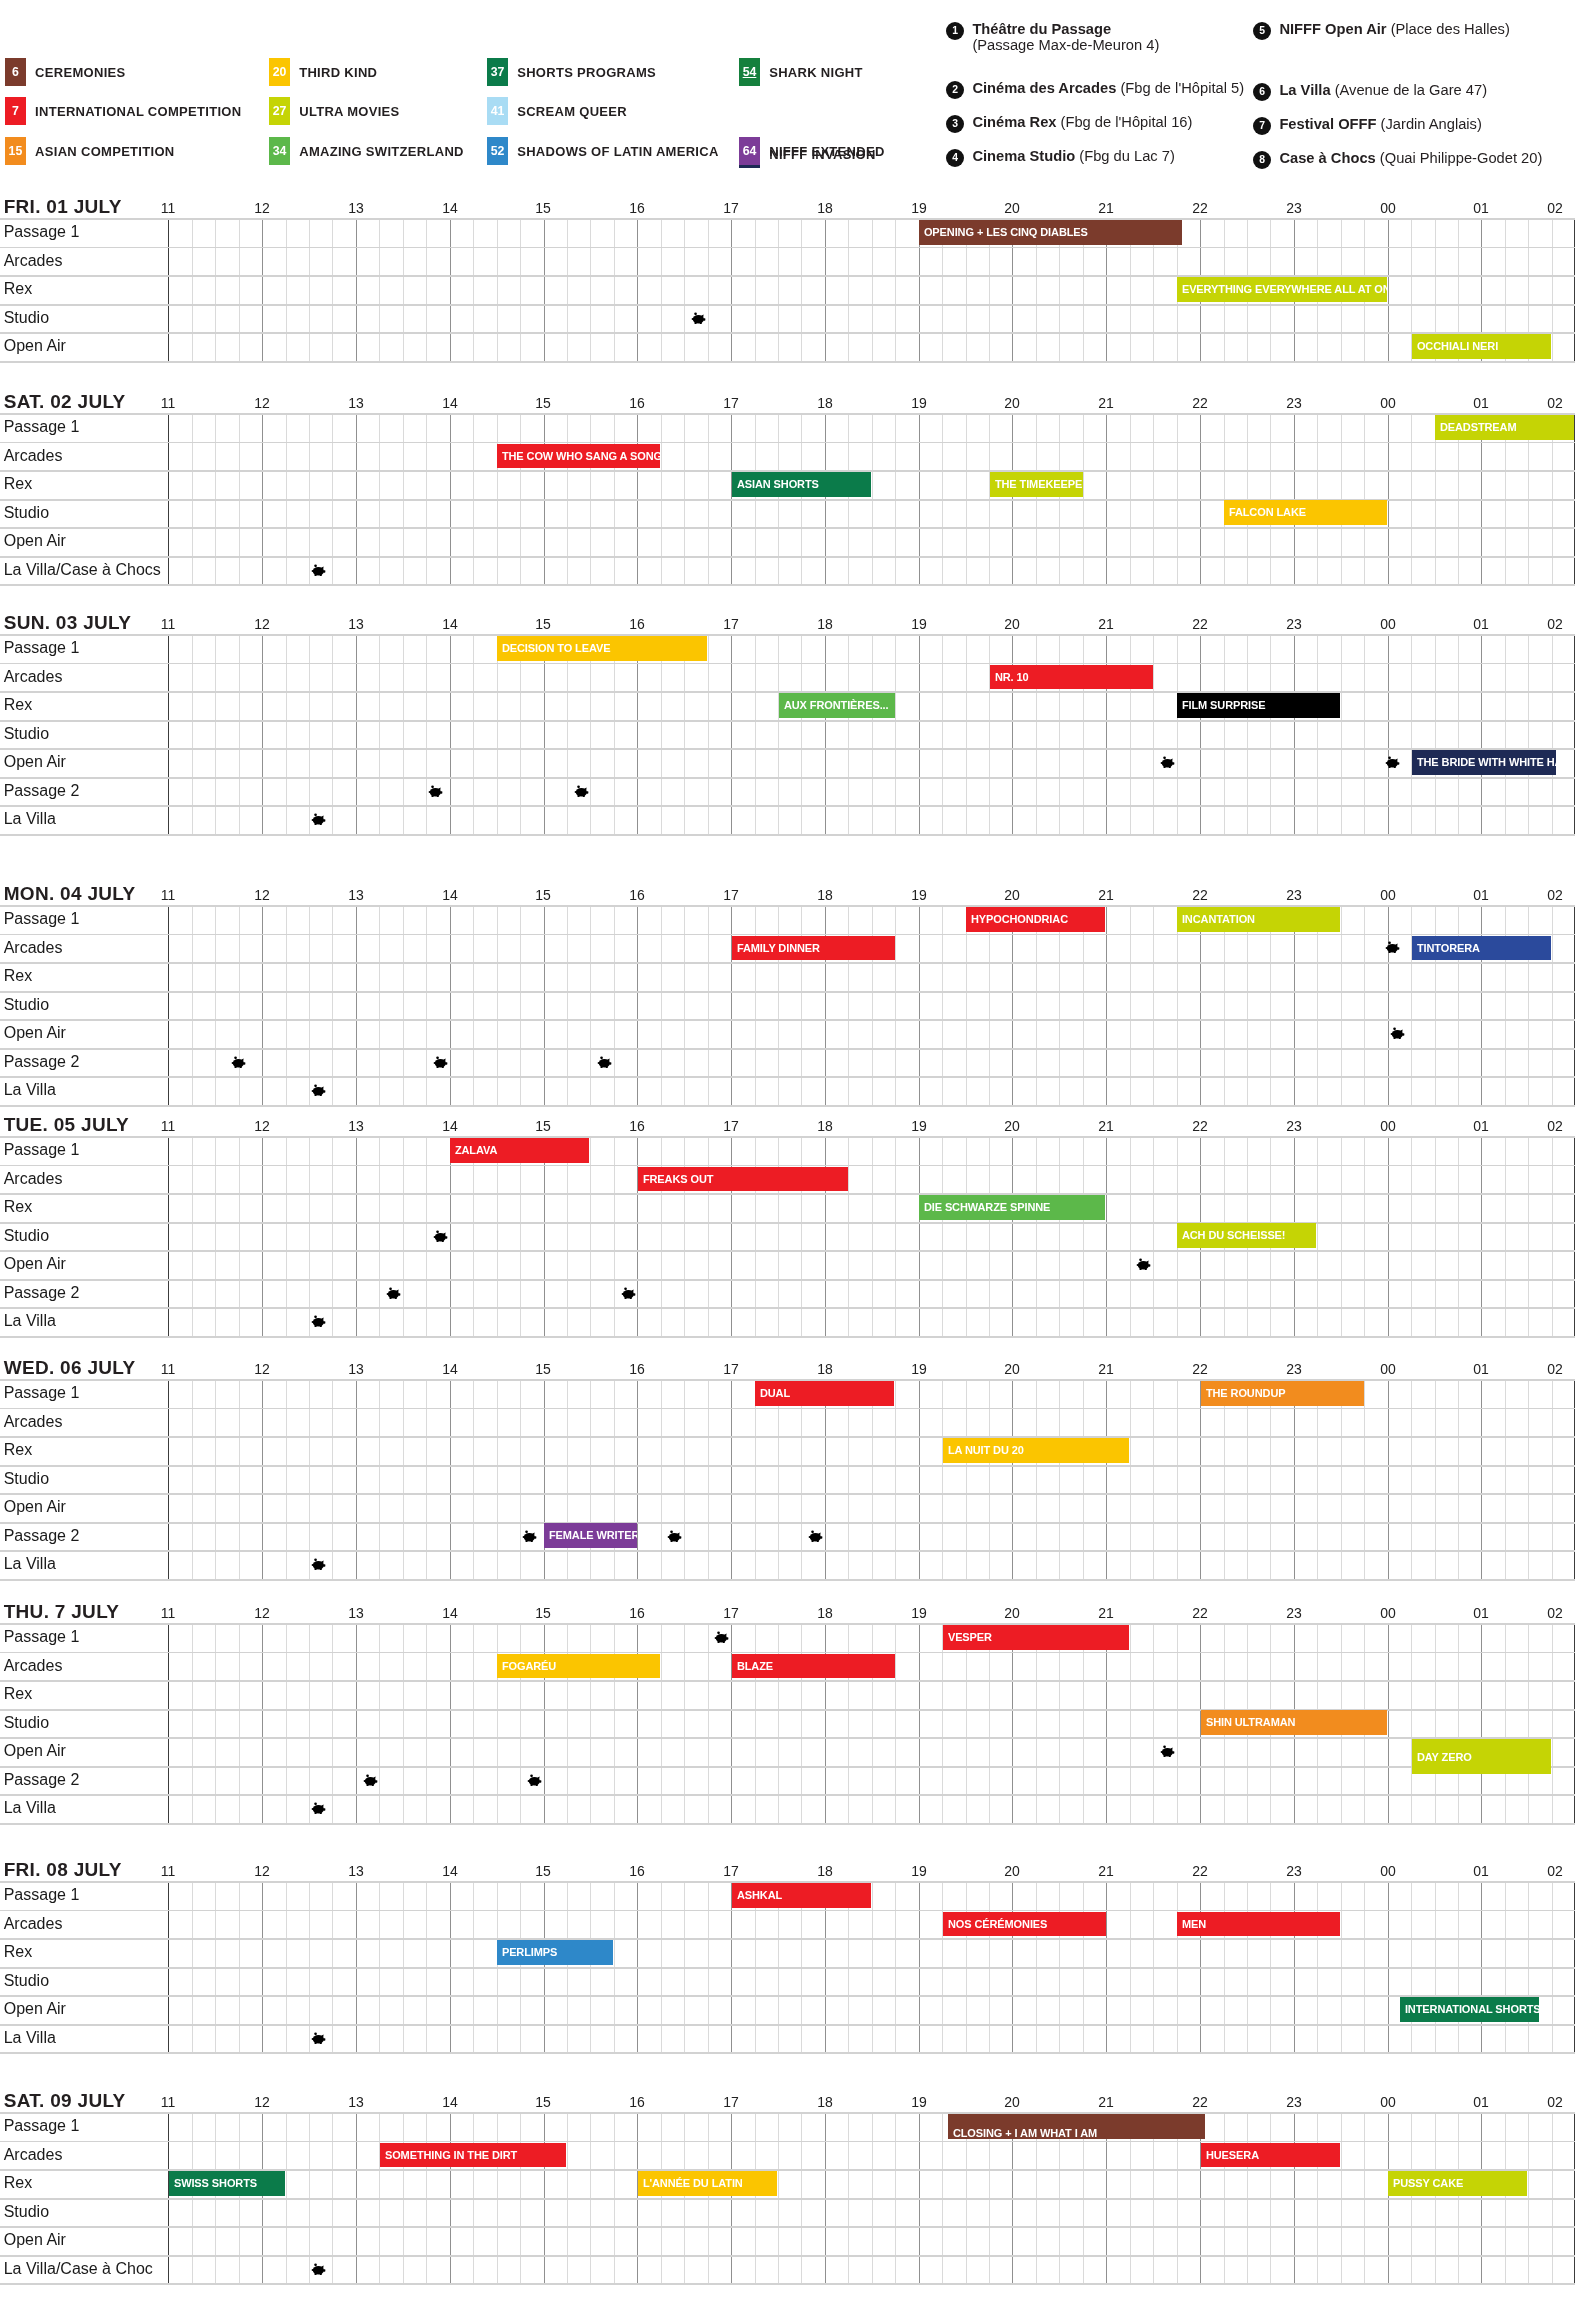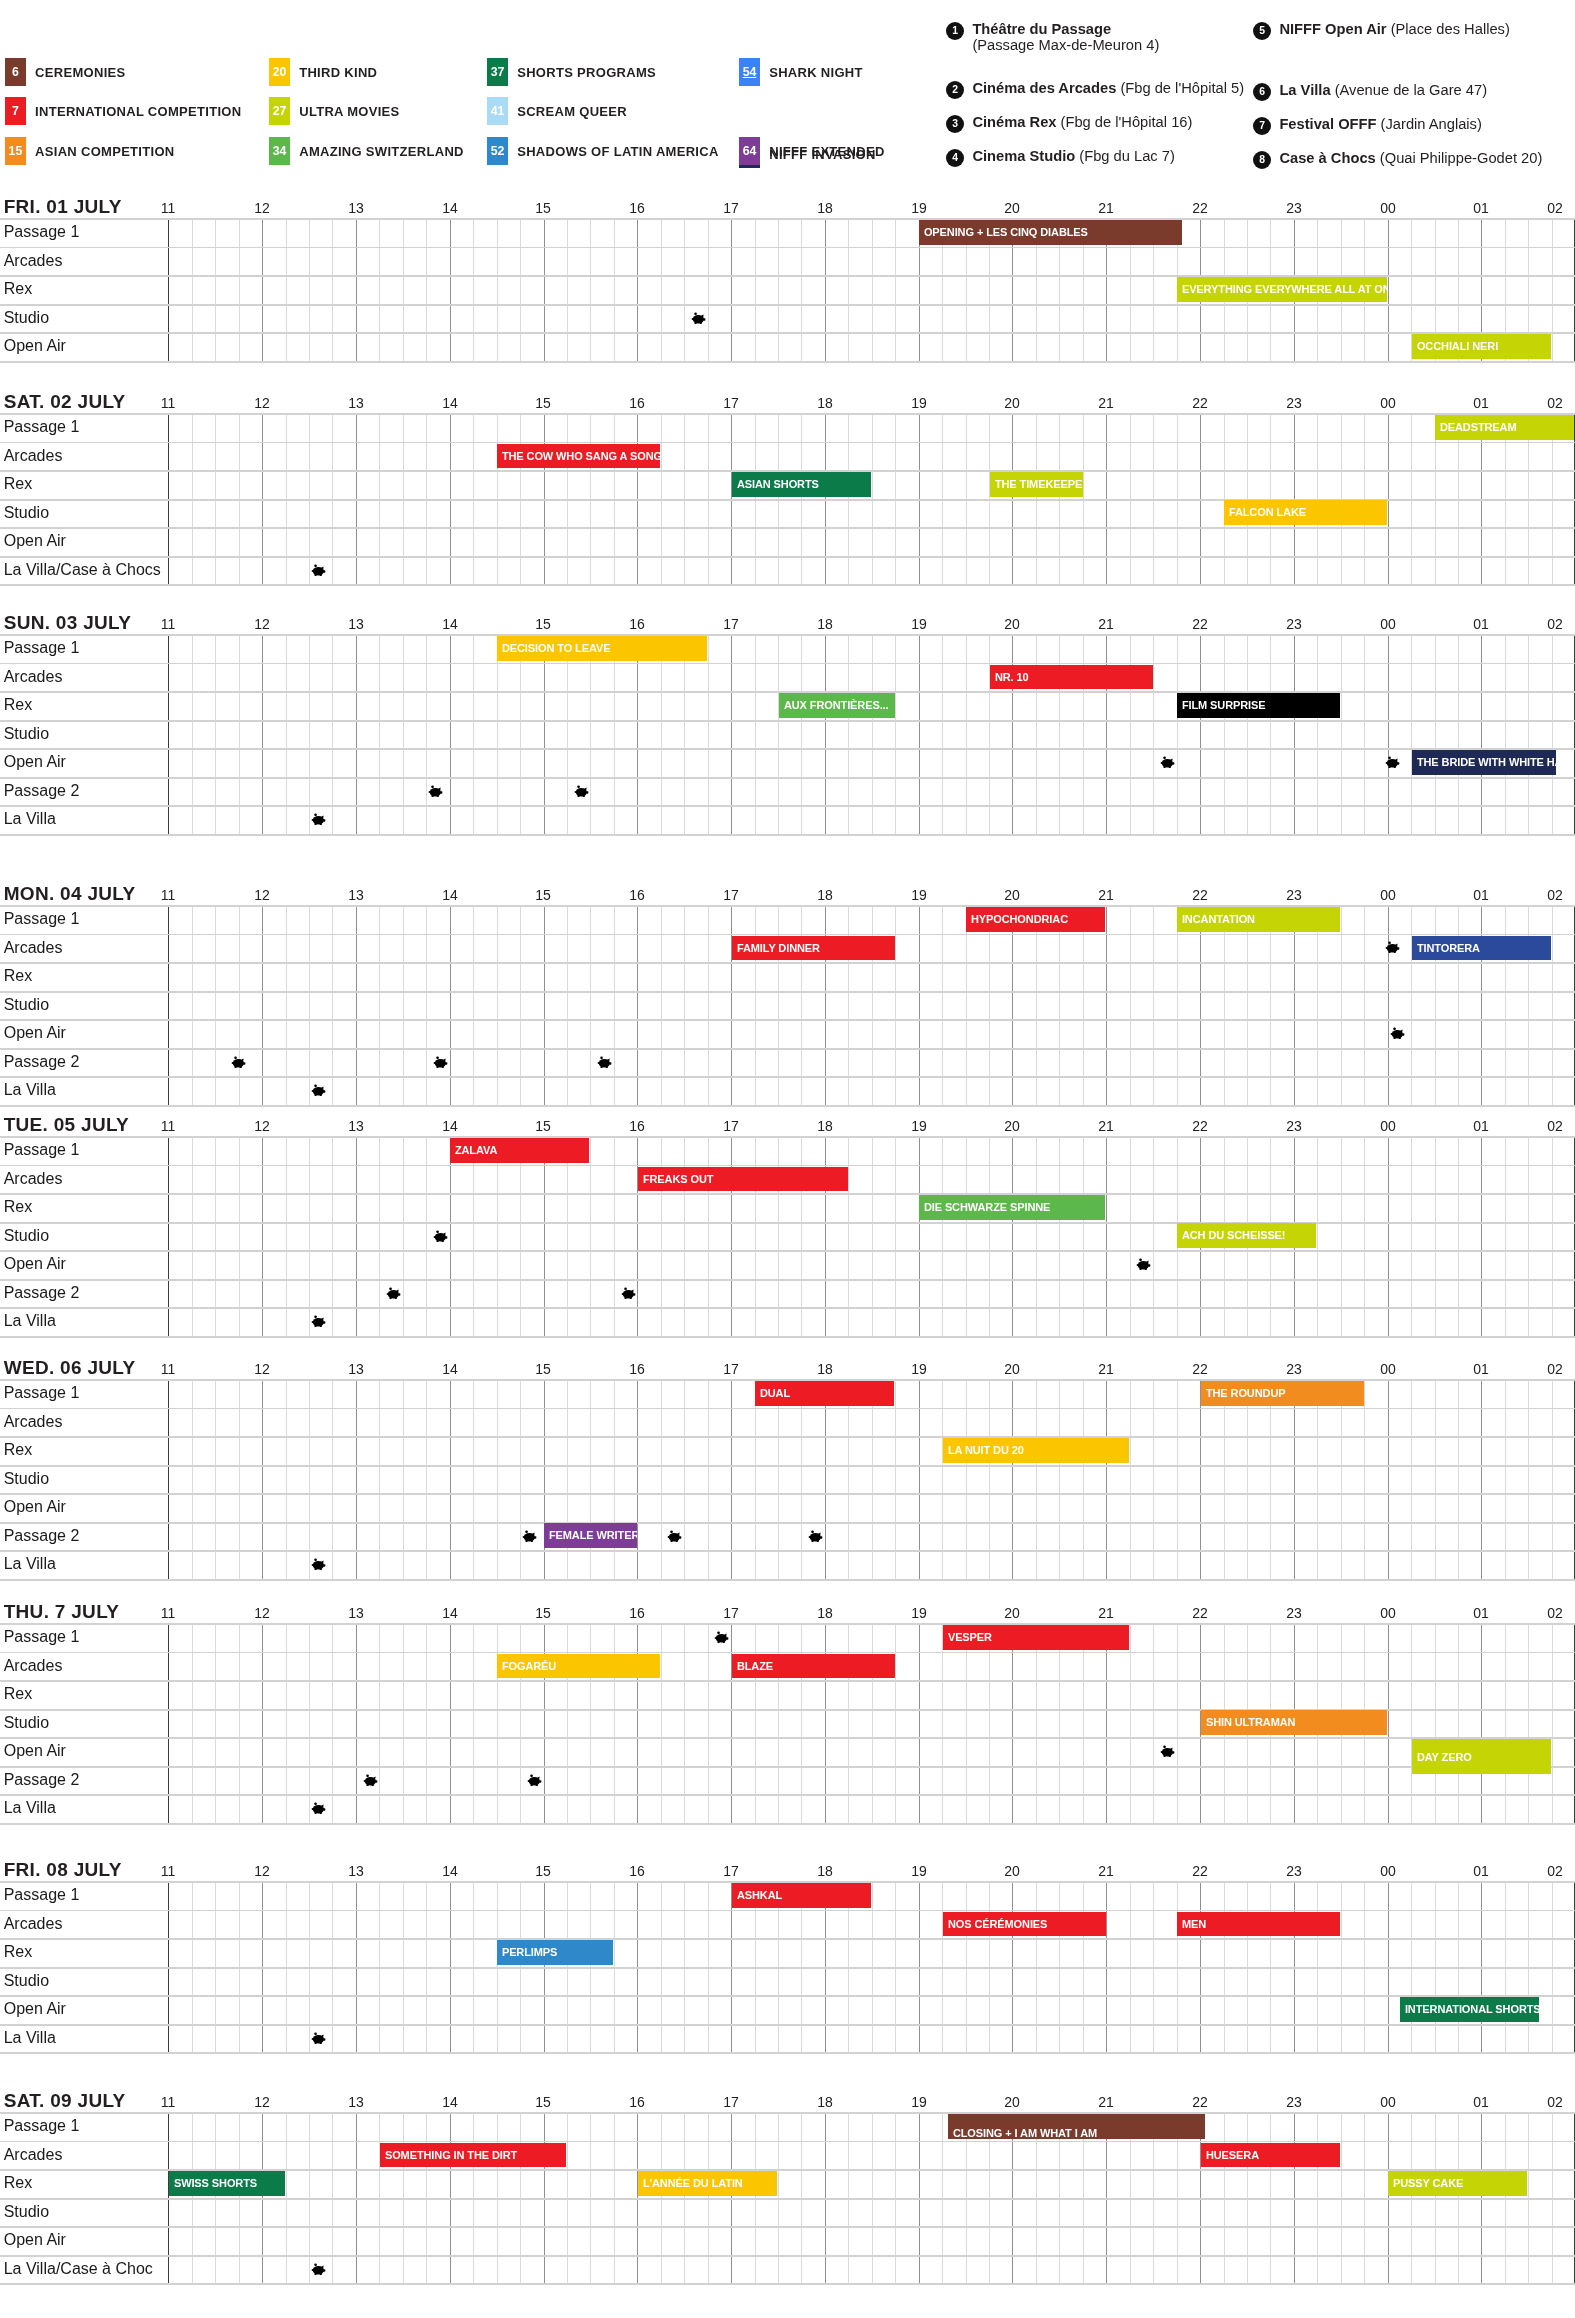--- a/index.html
+++ b/index.html
@@ -68,21 +68,21 @@
       </div>
       <div class="legend-item" style="left: 487px; top: 39px;">
         <span class="swatch" style="background: rgb(169, 220, 244);">41</span>
         <span class="legend-label">SCREAM QUEER</span>
       </div>
       <div class="legend-item" style="left: 487px; top: 79px;">
         <span class="swatch" style="background: rgb(46, 136, 201);">52</span>
         <span class="legend-label">SHADOWS OF LATIN AMERICA</span>
       </div>
       <div class="legend-item" style="left: 739px; top: 0px;">
-        <span class="swatch" style="background: #3b82f6; text-decoration: underline;">54</span>
+        <span class="swatch" style="background: #15803d; text-decoration: underline;">54</span>
         <span class="legend-label">SHARK NIGHT</span>
       </div>
       <div class="legend-item" style="left: 739px; top: 39px; margin-top: 43px;">
         <span class="swatch" style="background: rgb(30, 42, 85);">56</span>
         <span class="legend-label">NIFFF INVASION</span>
       </div>
       <div class="legend-item" style="left: 739px; top: 79px;">
         <span class="swatch" style="background: rgb(124, 60, 152);">64</span>
         <span class="legend-label">NIFFF EXTENDED</span>
       </div>

